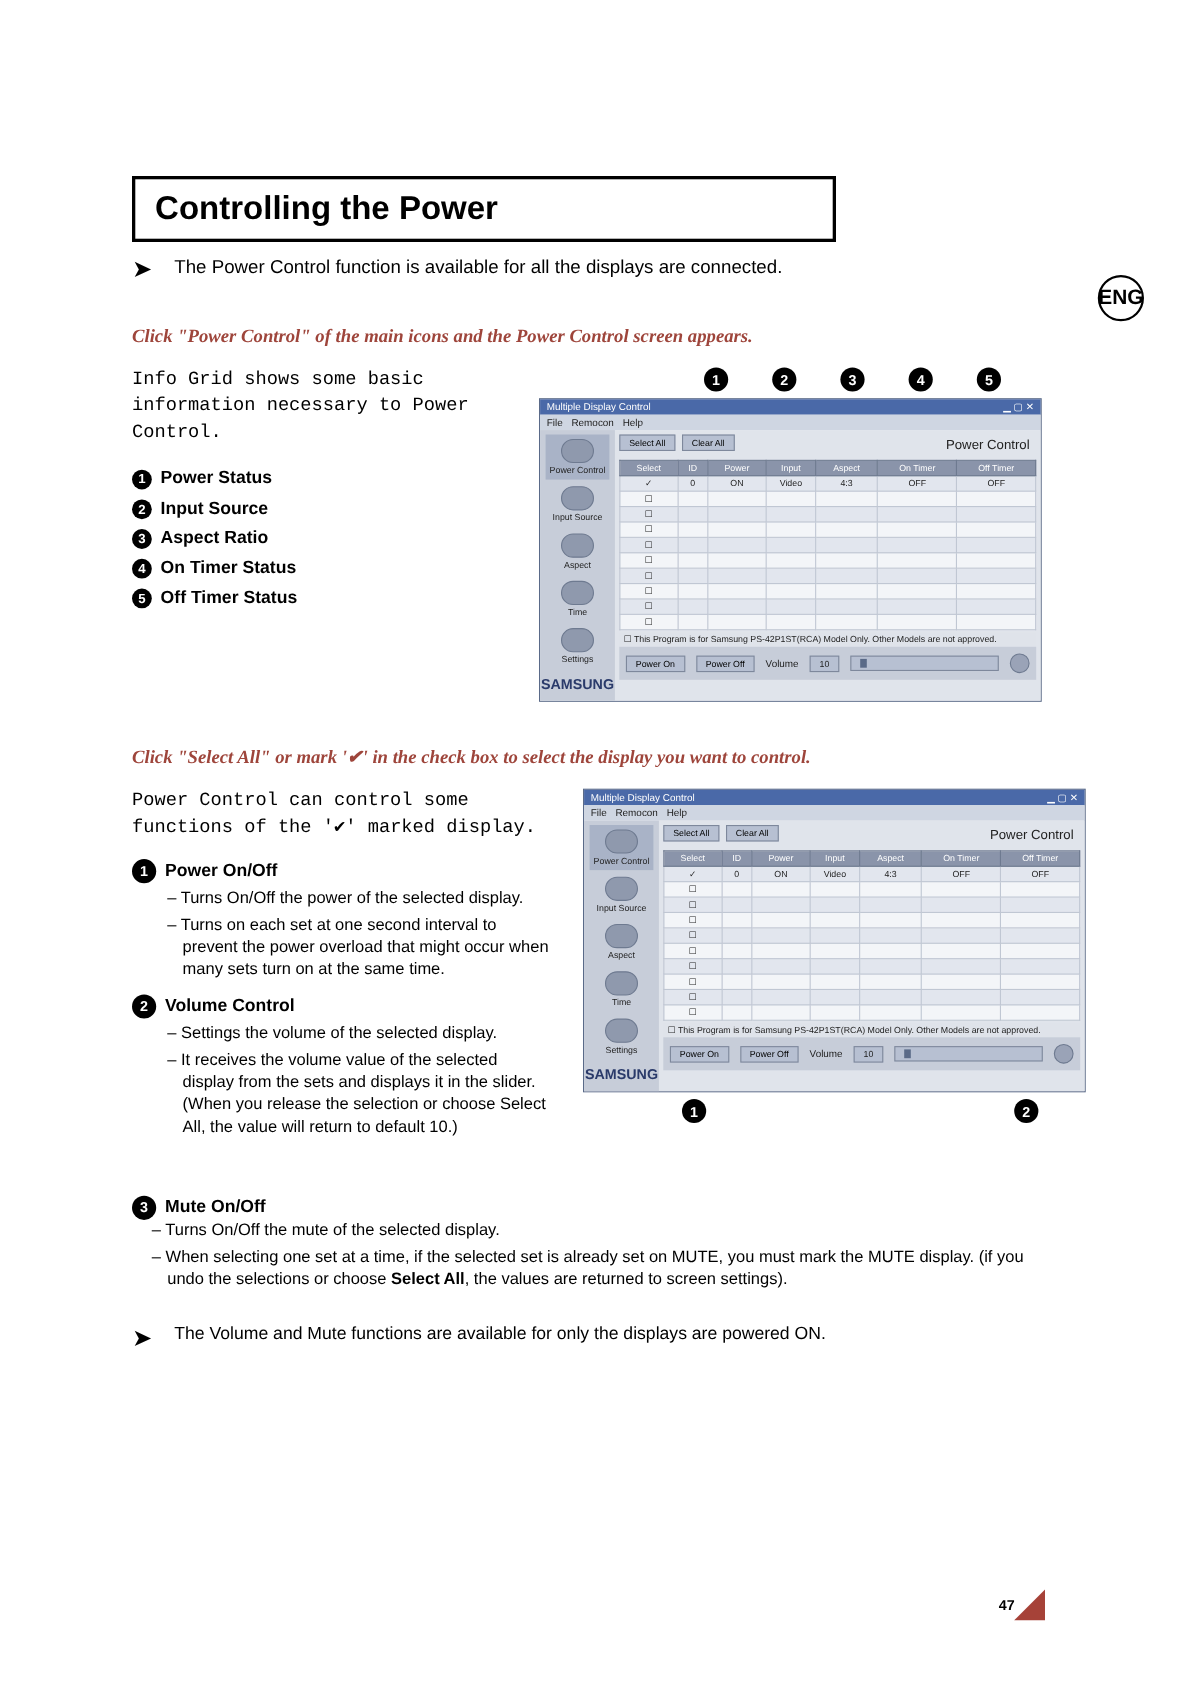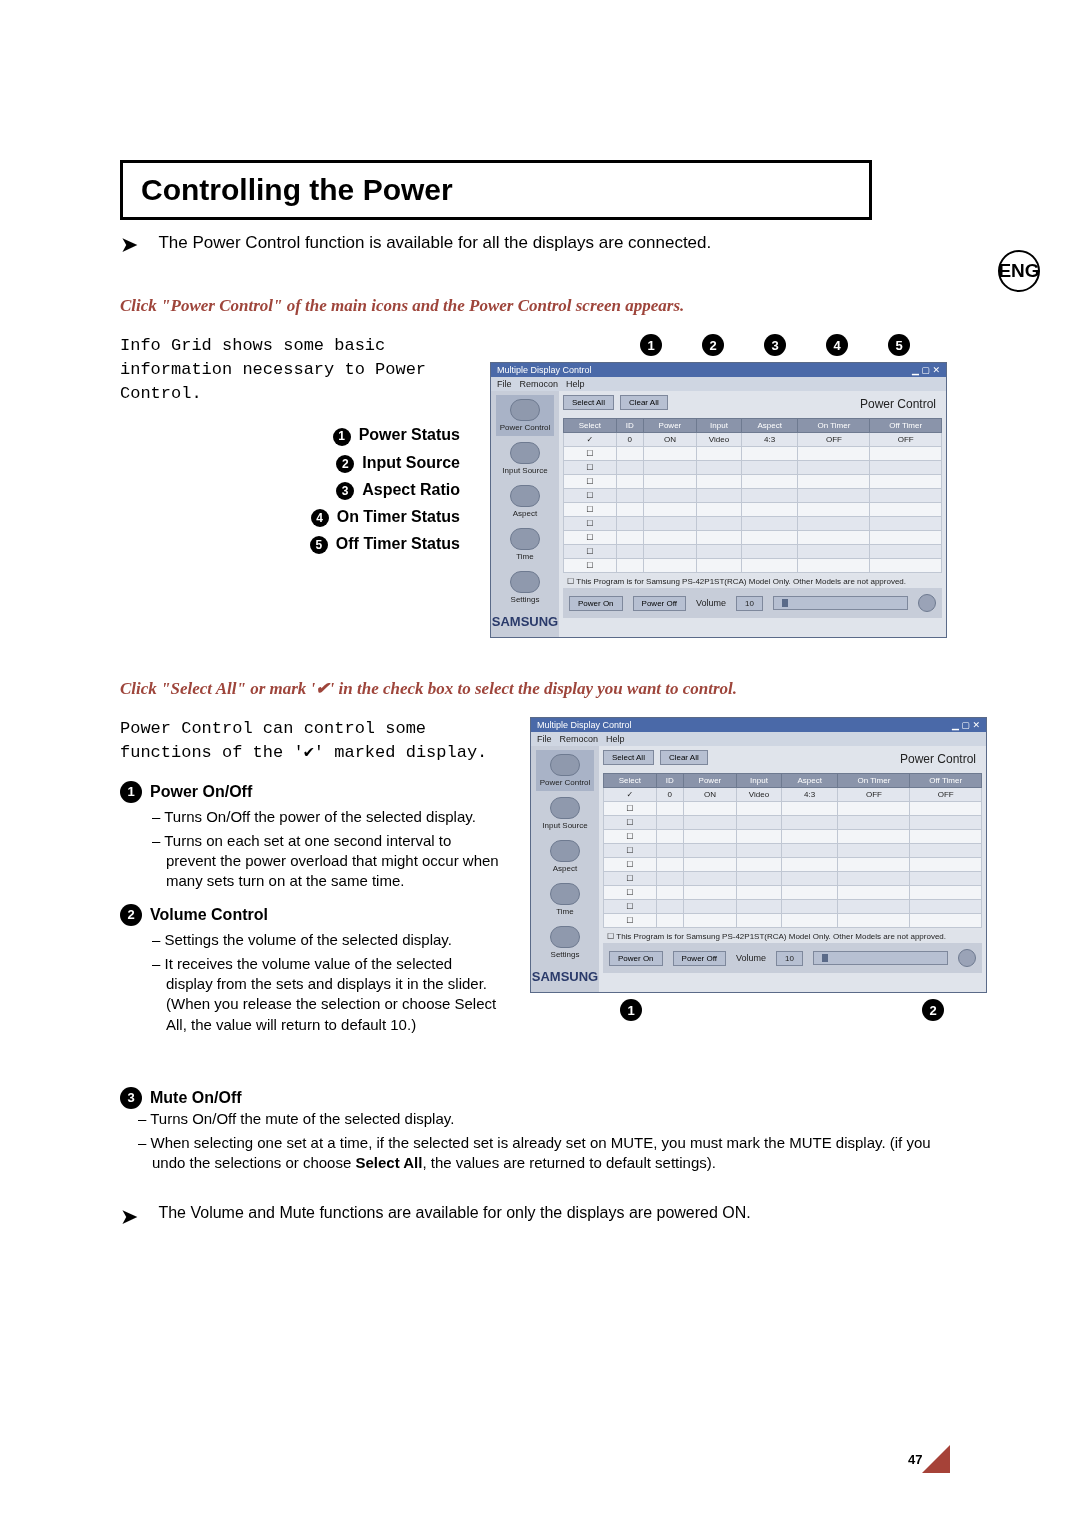--- a/index.html
+++ b/index.html
@@ -31,21 +31,21 @@
     font-size: 19px;
     font-weight: bold;
   }
   .title-box {
     border: 3px solid #000;
     display: inline-block;
     padding: 10px 24px 10px 18px;
     font-size: 30px;
     font-weight: bold;
     margin-bottom: 6px;
-    width: 752px;
+    width: 640px;
   }
   .intro-row {
     display: flex;
     align-items: flex-start;
     gap: 20px;
     margin-top: 6px;
     margin-bottom: 40px;
   }
   .arrow-icon {
     font-size: 22px;
@@ -77,21 +77,20 @@
     font-family: Liberation Mono, monospace;
     font-size: 17px;
     line-height: 1.4;
     margin-bottom: 16px;
   }
   .status-list { list-style: none; }
   .status-list li {
     font-size: 16px;
     font-weight: bold;
     line-height: 1.7;
-    text-align: right;
   }
   .status-list li .num {
     display: inline-flex;
     width: 18px; height: 18px;
     background: #000; color: #fff;
     border-radius: 50%;
     align-items: center; justify-content: center;
     font-size: 12px;
     margin-right: 8px;
     font-weight: bold;
@@ -663,21 +662,21 @@
 
   
   <ul class="detail-list">
     <li>
       <div class="hdr">
           <span class="num callout">3</span>
           <span>Mute On/Off</span>
         </div>
       <div class="wide-sub">Turns On/Off the mute of the selected display.</div>
       <div class="wide-sub">
-        <span>When selecting one set at a time, if the selected set is already set on MUTE, you must mark the MUTE display. (if you undo the selections or choose </span><span class="b">Select All</span><span>, the values are returned to default settings).</span>
+        <span>When selecting one set at a time, if the selected set is already set on MUTE, you must mark the MUTE display. (if you undo the selections or choose </span><span class="b">Select All</span><span>, the values are returned to screen settings).</span>
       </div>
     </li>
   </ul>
 
   <div class="footer-note">
     <span class="arrow-icon">➤</span>
     <span>The Volume and Mute functions are available for only the displays are powered ON.</span>
   </div>
 
   <div class="page-num">

